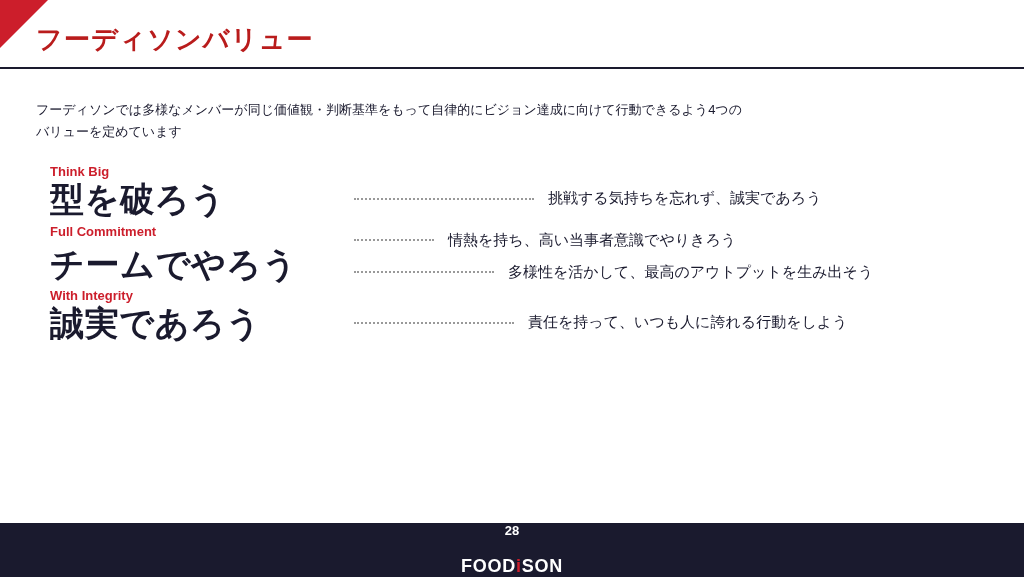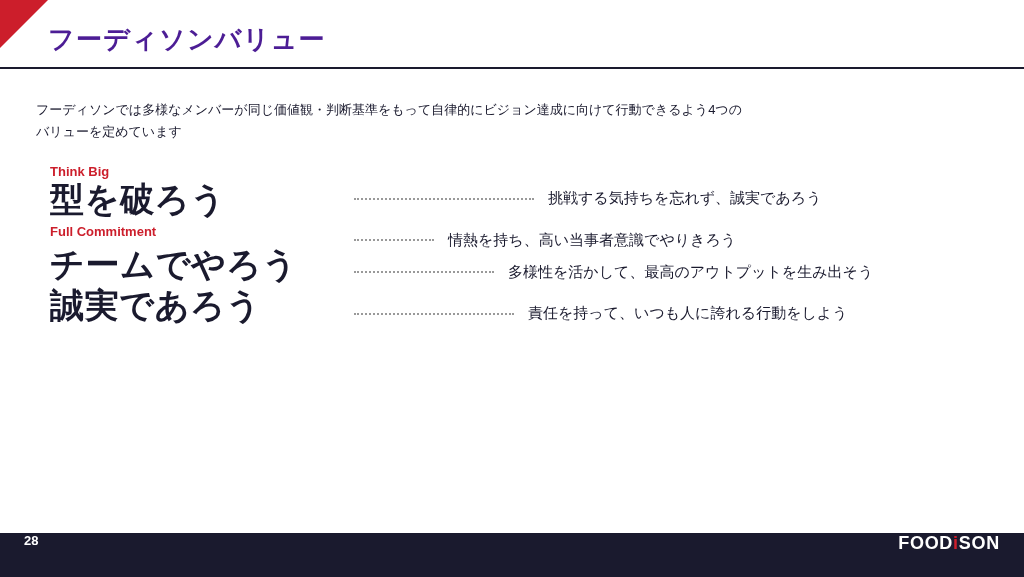--- a/index.html
+++ b/index.html
@@ -27,23 +27,22 @@
     
     .header {
       padding: 22px 36px 0 36px;
       border-bottom: 2px solid #1a1a2e;
       padding-bottom: 10px;
     }
 
     .page-title {
       font-size: 26px;
       font-weight: 700;
-      color: #4c1d95;
+      color: #b91c1c;
       letter-spacing: 0.05em;
-      margin-left: 12px;
     }
 
     
     .subtitle-area {
       padding: 30px 36px 10px 36px;
     }
 
     .subtitle-text {
       font-size: 13px;
       color: #1a1a2e;
@@ -101,25 +100,27 @@
       position: relative;
       top: 8px;
     }
 
     
     .footer {
       position: absolute;
       bottom: 0;
       left: 0;
       right: 0;
-      height: 44px;
+      height: 54px;
       background: #1a1a2e;
       display: flex;
+      align-items: center;
       justify-content: space-between;
       padding: 0 24px;
+      flex-direction: column;
     }
 
     .page-number {
       font-size: 13px;
       color: #ffffff;
       font-weight: 600;
     }
 
     .logo-text {
       font-size: 18px;
@@ -163,20 +164,21 @@
     </div>
     <div class="value-row">
       <div class="value-left">
         <div class="value-title">チームでやろう</div>
       </div>
       <div class="dotted-line" style="max-width:140px"></div>
       <div class="value-desc">多様性を活かして、最高のアウトプットを生み出そう</div>
     </div>
     <div class="value-row">
       <div class="value-left">
+        <div class="value-label">With Integrity</div>
         <div class="value-title">誠実であろう</div>
       </div>
       <div class="dotted-line" style="max-width:160px"></div>
       <div class="value-desc">責任を持って、いつも人に誇れる行動をしよう</div>
     </div>
   </div>
 
 <div class="footer">
   <span class="page-number">28</span>
   <span class="logo-text">

